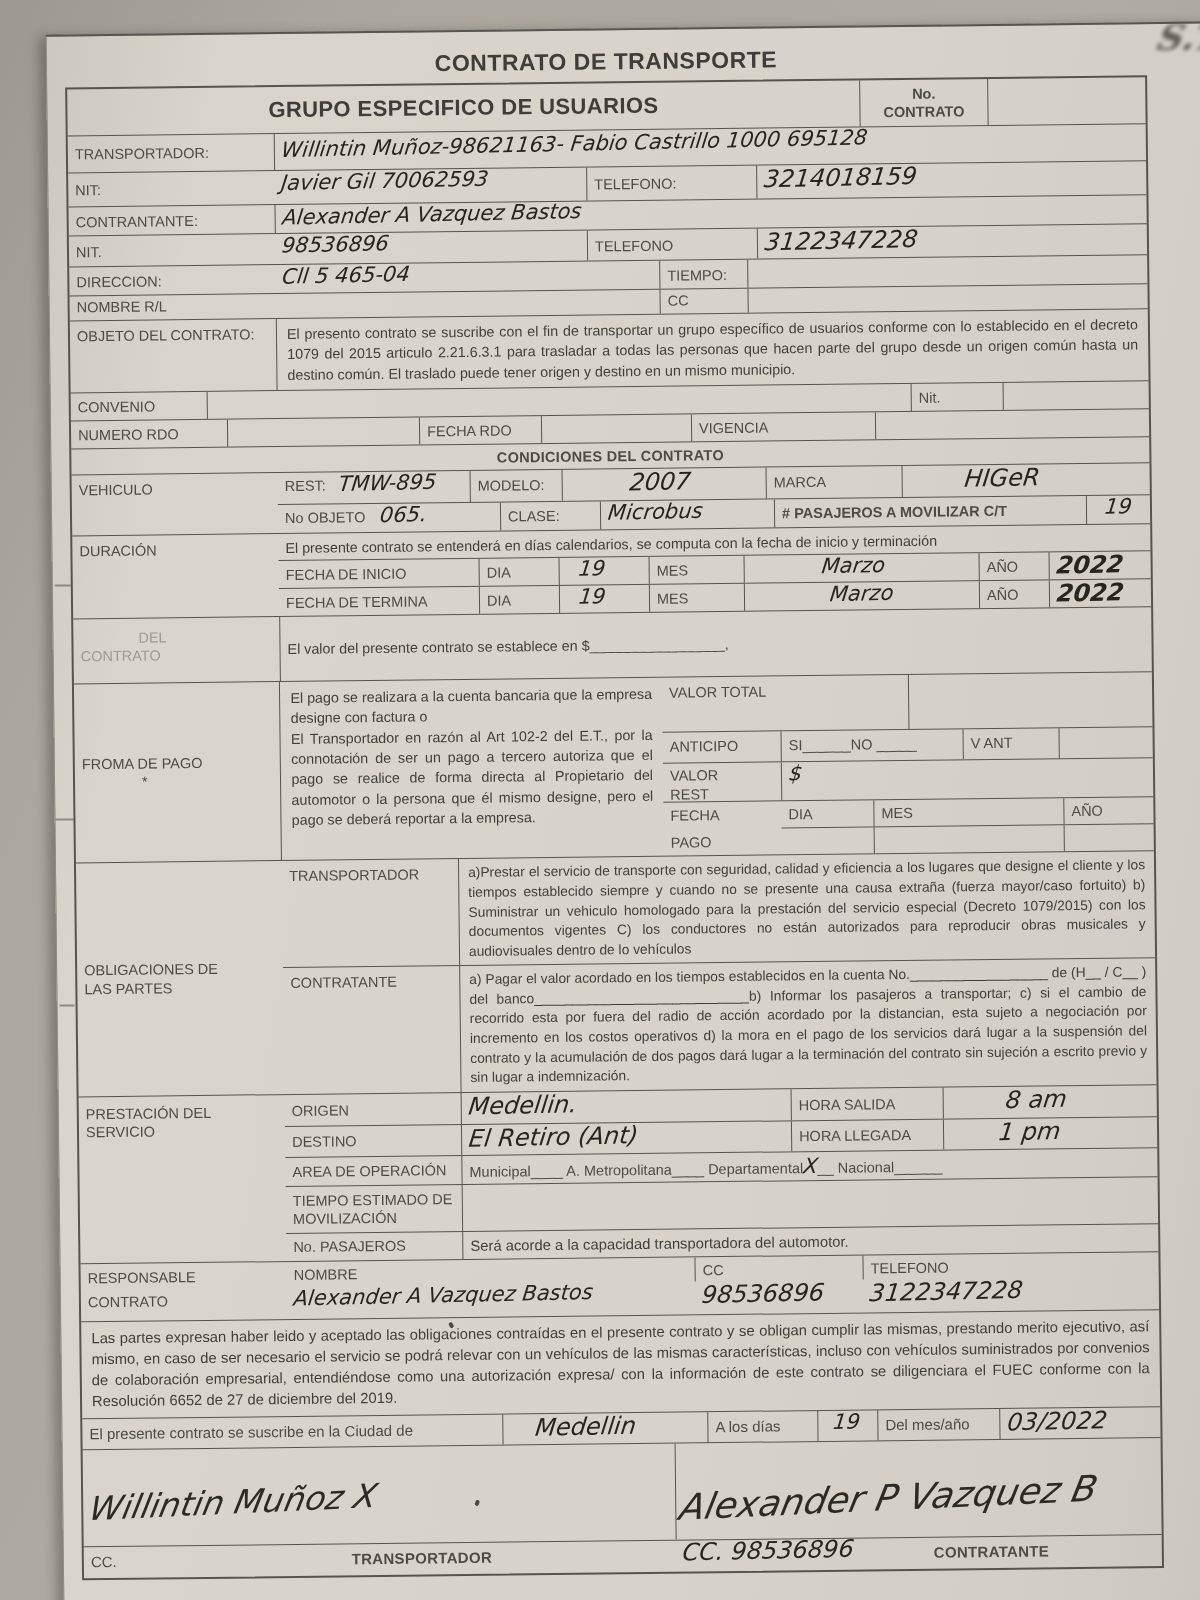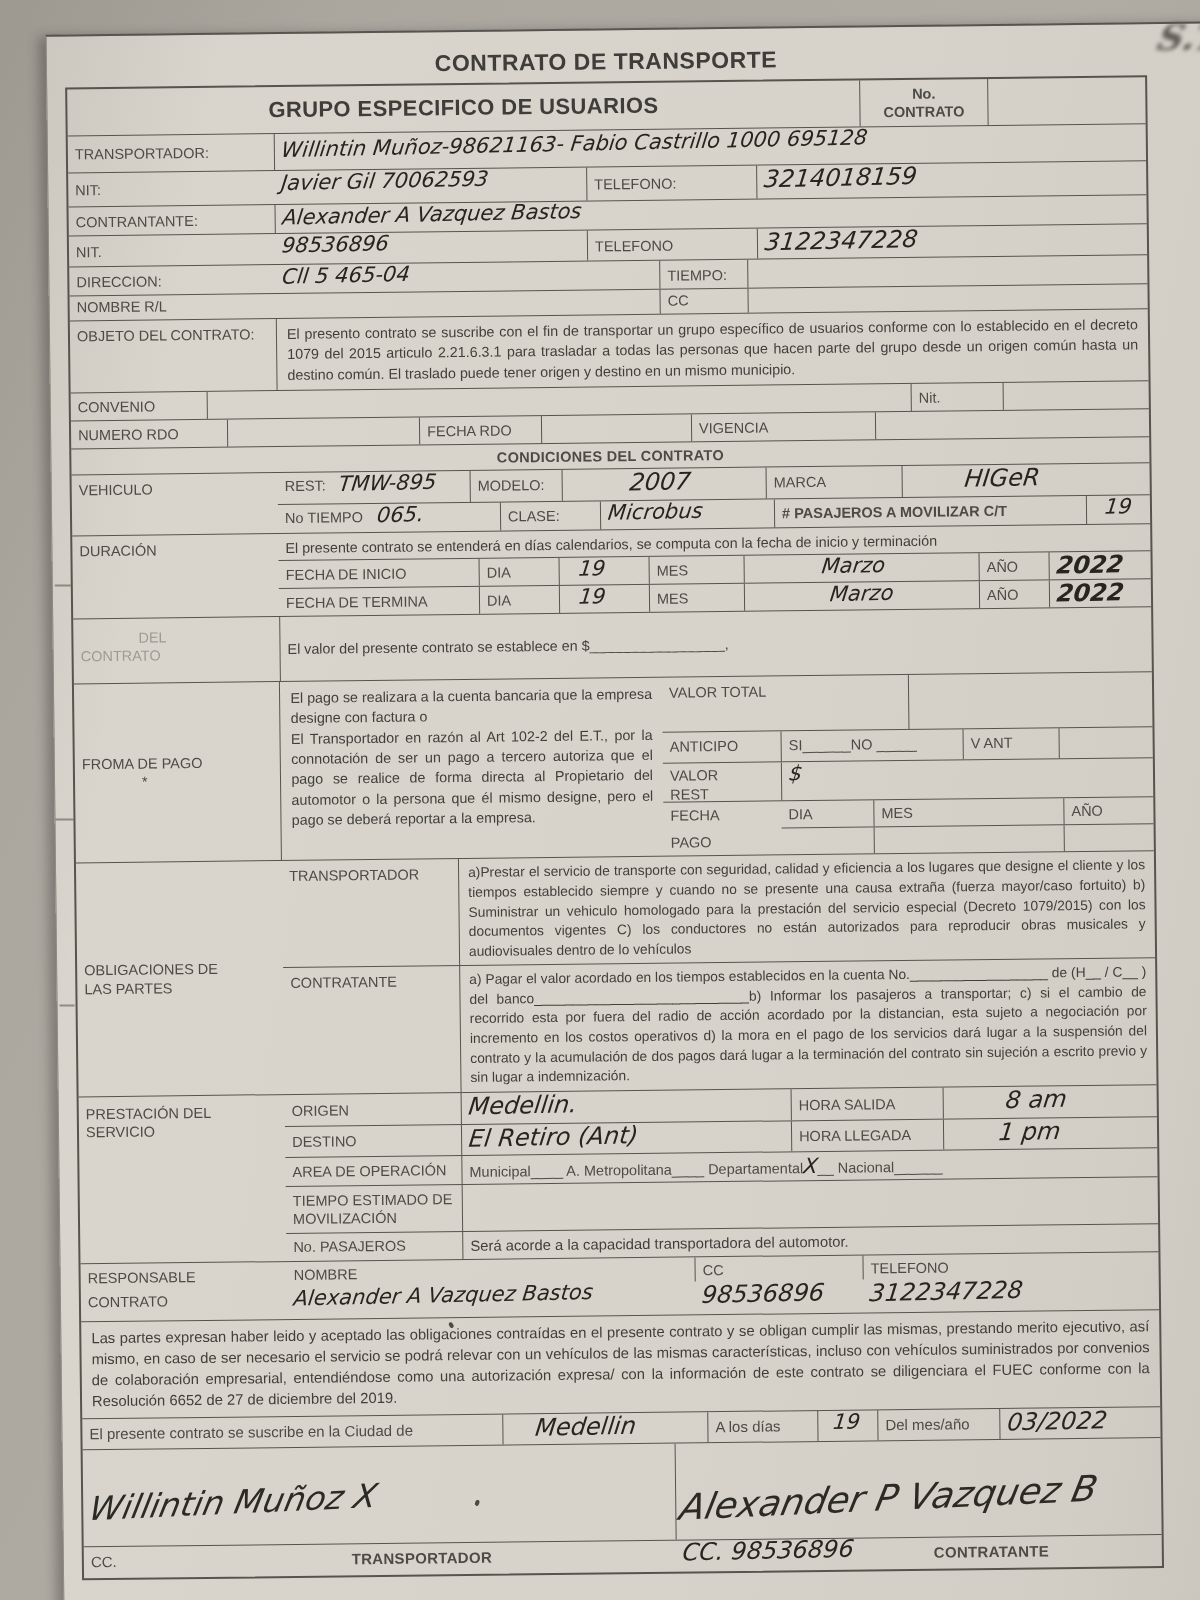--- a/index.html
+++ b/index.html
@@ -169,21 +169,21 @@
             <div class="c" style="width:204px;">
               <span class="hw hw-lg" style="margin-left:60px;">2007</span>
             </div>
             <div class="c lab" style="width:136px;padding-top:6px;">MARCA</div>
             <div class="c" style="flex:1;">
               <span class="hw hw-lg" style="margin-left:55px;">HIGeR</span>
             </div>
           </div>
           <div class="subr" style="min-height:28px;">
             <div class="c" style="width:222px;border-left:none;">
-              <span class="lab">No TIEMPO</span>
+              <span class="lab">No OBJETO</span>
               <span class="hw" style="margin-left:10px;">065.</span>
             </div>
             <div class="c lab" style="width:100px;padding-top:5px;">CLASE:</div>
             <div class="c" style="width:174px;overflow:visible;">
               <span class="hw">Microbus</span>
             </div>
             <div class="c lab b" style="width:312px;padding-top:5px;"># PASAJEROS A MOVILIZAR C/T</div>
             <div class="c ctr" style="flex:1;">
               <span class="hw">19</span>
             </div>

